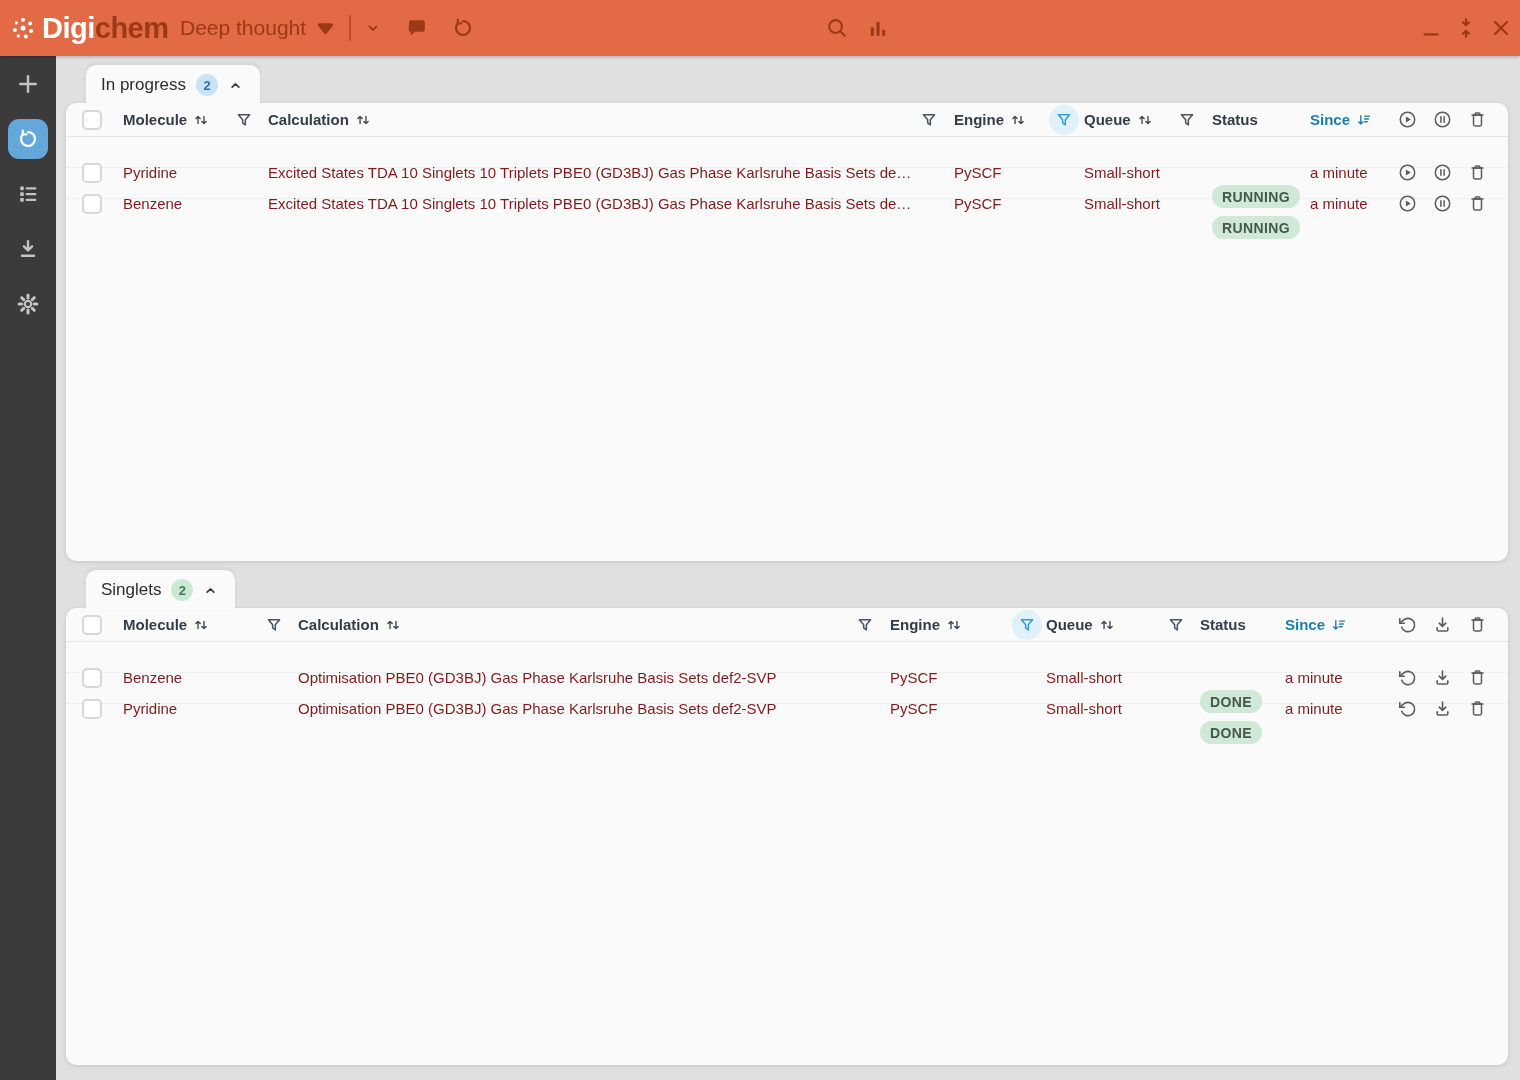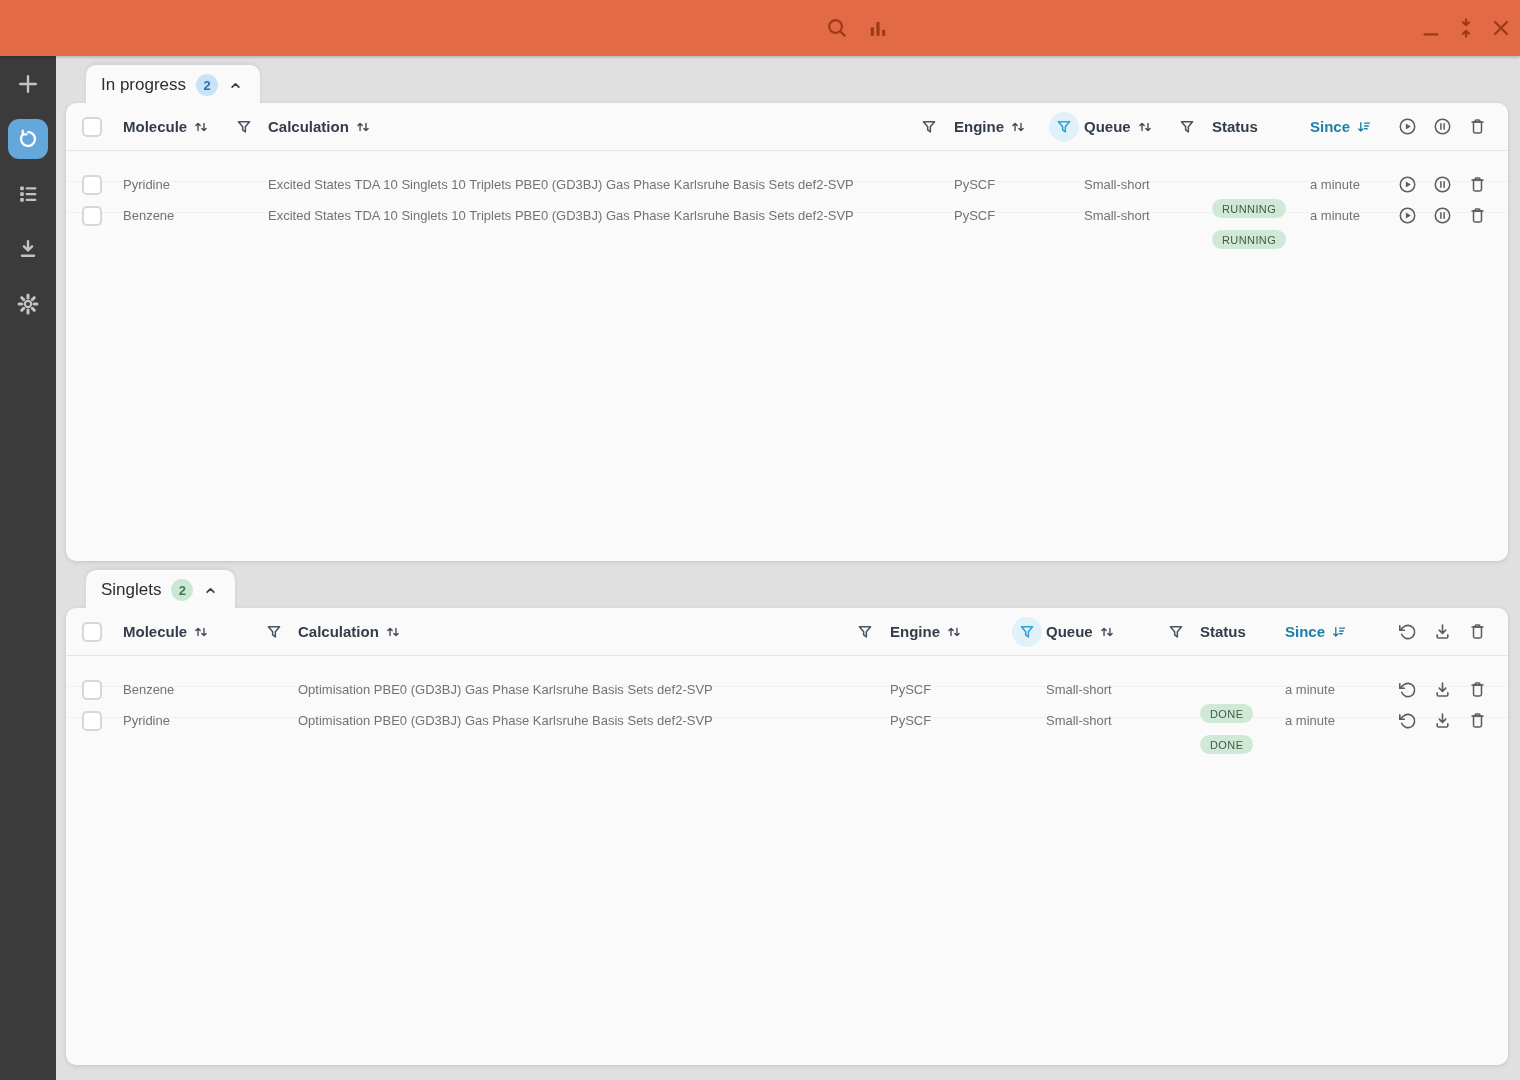--- a/index.html
+++ b/index.html
@@ -39,37 +39,37 @@
 
   
   .panel { position:absolute; left:66px; width:1442px; background:#fafafa; border-radius:10px; z-index:2;
            box-shadow:0 1px 4px rgba(0,0,0,.13); overflow:hidden; }
   #panel-progress { top:103px; height:458px; }
   #panel-completed { top:608px; height:457px; }
 
   .thead, .trow { display:grid; align-items:center; }
   .grid-a { grid-template-columns:57px 112px 33px 652px 34px 95px 35px 94px 34px 98px 91px minmax(0,1fr); }
   .grid-b { grid-template-columns:57px 142px 33px 558px 34px 122px 34px 121px 33px 85px 115px minmax(0,1fr); }
-  .thead { height:48px; border-bottom:1px solid #e6e6e6; }
+  .thead { height:34px; border-bottom:1px solid #e6e6e6; }
   .trow  { height:31px; border-bottom:1px solid #f1f1f1; }
 
   .hlabel { display:flex; align-items:center; gap:6px; font-size:15px; font-weight:700; color:#333c4a; cursor:pointer; }
   .hlabel svg { width:16px; height:16px; color:#3c4656; flex:0 0 auto; }
   .h-since { color:#1e7fa6; }
   .h-since svg { color:#1e7fa6; }
   .fcell { display:flex; align-items:center; }
   .funnel { width:18px; height:18px; color:#4a5462; cursor:pointer; }
   .funnel-active { width:30px; height:30px; border-radius:50%; background:#e0f1fa; display:flex; align-items:center; justify-content:center; cursor:pointer; }
   .funnel-active svg { width:18px; height:18px; color:#2fa2d5; }
 
   .c-check { padding-left:16px; }
   .checkbox { width:20px; height:20px; border:2px solid #d7d7d7; border-radius:5px; background:#fff; display:block; cursor:pointer; }
 
-  .cell { font-size:13px; color:#737373; white-space:nowrap; overflow:hidden; text-overflow:ellipsis; padding-right:8px; }
-  .badge { display:inline-block; background:#cfe9d6; color:#44584c; font-size:11px; font-weight:400; letter-spacing:.4px;
+  .cell { font-size:15px; color:#7f1d1d; white-space:nowrap; overflow:hidden; text-overflow:ellipsis; padding-right:8px; }
+  .badge { display:inline-block; background:#cfe9d6; color:#44584c; font-size:14px; font-weight:700; letter-spacing:.4px;
            padding:4px 10px 3px; border-radius:12px;margin-top:48px; }
 
   .actions { display:flex; align-items:center; justify-content:flex-end; gap:16px; padding-right:21px; }
   .act-btn { background:none; border:none; padding:0; cursor:pointer; color:#5d5d5d; display:flex; }
   .act-btn svg { width:19px; height:19px; }
 </style>
 </head>
 <body>
 
 <svg width="0" height="0" style="position:absolute">
@@ -168,21 +168,47 @@
         <circle cx="6.9" cy="15.3" r="1.1"></circle>
       <circle cx="4.6" cy="11.4" r="1.35"></circle>
         <circle cx="5.6" cy="6.6" r="1.1"></circle>
     </symbol>
   </defs>
 </svg>
 
 <div class="stage">
 
   <header class="topbar">
-
+    <div class="logo">
+      <svg class="dots">
+          <use href="#i-dots"></use>
+        </svg>
+      <span class="logo-text"><span class="pre">Digi</span><span class="suf">chem</span></span>
+    </div>
+
+    <div class="project">
+      <span class="pname">Deep thought</span>
+      <svg class="tb-ic" style="width:21px;height:21px">
+          <use href="#i-fan"></use>
+        </svg>
+      <span class="vdiv"></span>
+      <svg class="tb-ic" style="width:18px;height:18px">
+          <use href="#i-chevdown"></use>
+        </svg>
+      <button class="tb-btn" style="margin-left:14px">
+          <svg class="tb-ic">
+            <use href="#i-chat"></use>
+          </svg>
+        </button>
+      <button class="tb-btn" style="margin-left:14px">
+          <svg class="tb-ic" style="width:22px;height:22px">
+            <use href="#i-rotate"></use>
+          </svg>
+        </button>
+    </div>
 
     <button class="tb-btn tb-abs" style="left:825px">
         <svg class="tb-ic">
           <use href="#i-search"></use>
         </svg>
       </button>
     <button class="tb-btn tb-abs" style="left:866px">
         <svg class="tb-ic">
           <use href="#i-chart"></use>
         </svg>

